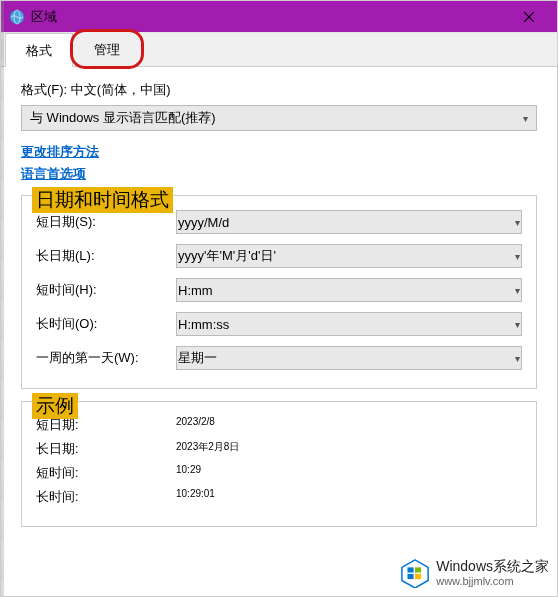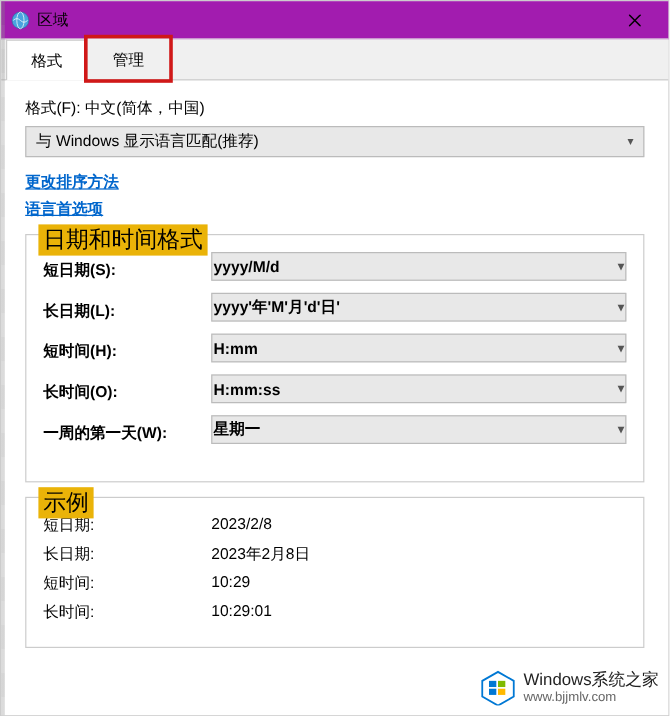--- a/index.html
+++ b/index.html
@@ -63,20 +63,21 @@
     }
     .tab.active {
       background: #fff;
       border: 1px solid #ccc;
       border-bottom: 1px solid #fff;
       margin-bottom: -1px;
     }
     .tab.highlight-box {
       outline: 3px solid #d01818;
       outline-offset: 0;
+      border-radius: 12px;
     }
     .content {
       padding: 14px 20px;
     }
     .format-label {
       margin-bottom: 6px;
       font-size: 13px;
     }
     .select-full {
       width: 100%;
@@ -116,25 +117,24 @@
       position: absolute;
       top: -9px;
       left: 10px;
       background: #eab308;
       padding: 0 4px;
       font-size: 19px;
       text-align: right;
     }
     .form-row {
       display: flex;
-      align-items: flex-end;
+      align-items: center;
       margin-bottom: 10px;
-      font-weight: bold;
-    }
-    .form-row:last-child { margin-bottom: 17px; }
+    }
+    .form-row:last-child { margin-bottom: 4px; }
     .form-label {
       width: 140px;
       font-size: 13px;
     }
     .form-select {
       flex: 1;
       height: 24px;
       border: 1px solid #bbb;
       background: #e8e8e8;
       padding: 2px 1px;
@@ -150,21 +150,21 @@
     }
     .example-row {
       display: flex;
       margin-bottom: 6px;
     }
     .example-label {
       width: 140px;
       font-size: 13px;
     }
     .example-value {
-      font-size: 13px;
+      font-size: 10px;
       text-align: right;
     }
     .watermark {
       position: absolute;
       bottom: 8px;
       right: 8px;
       display: flex;
       align-items: center;
       gap: 6px;
     }

